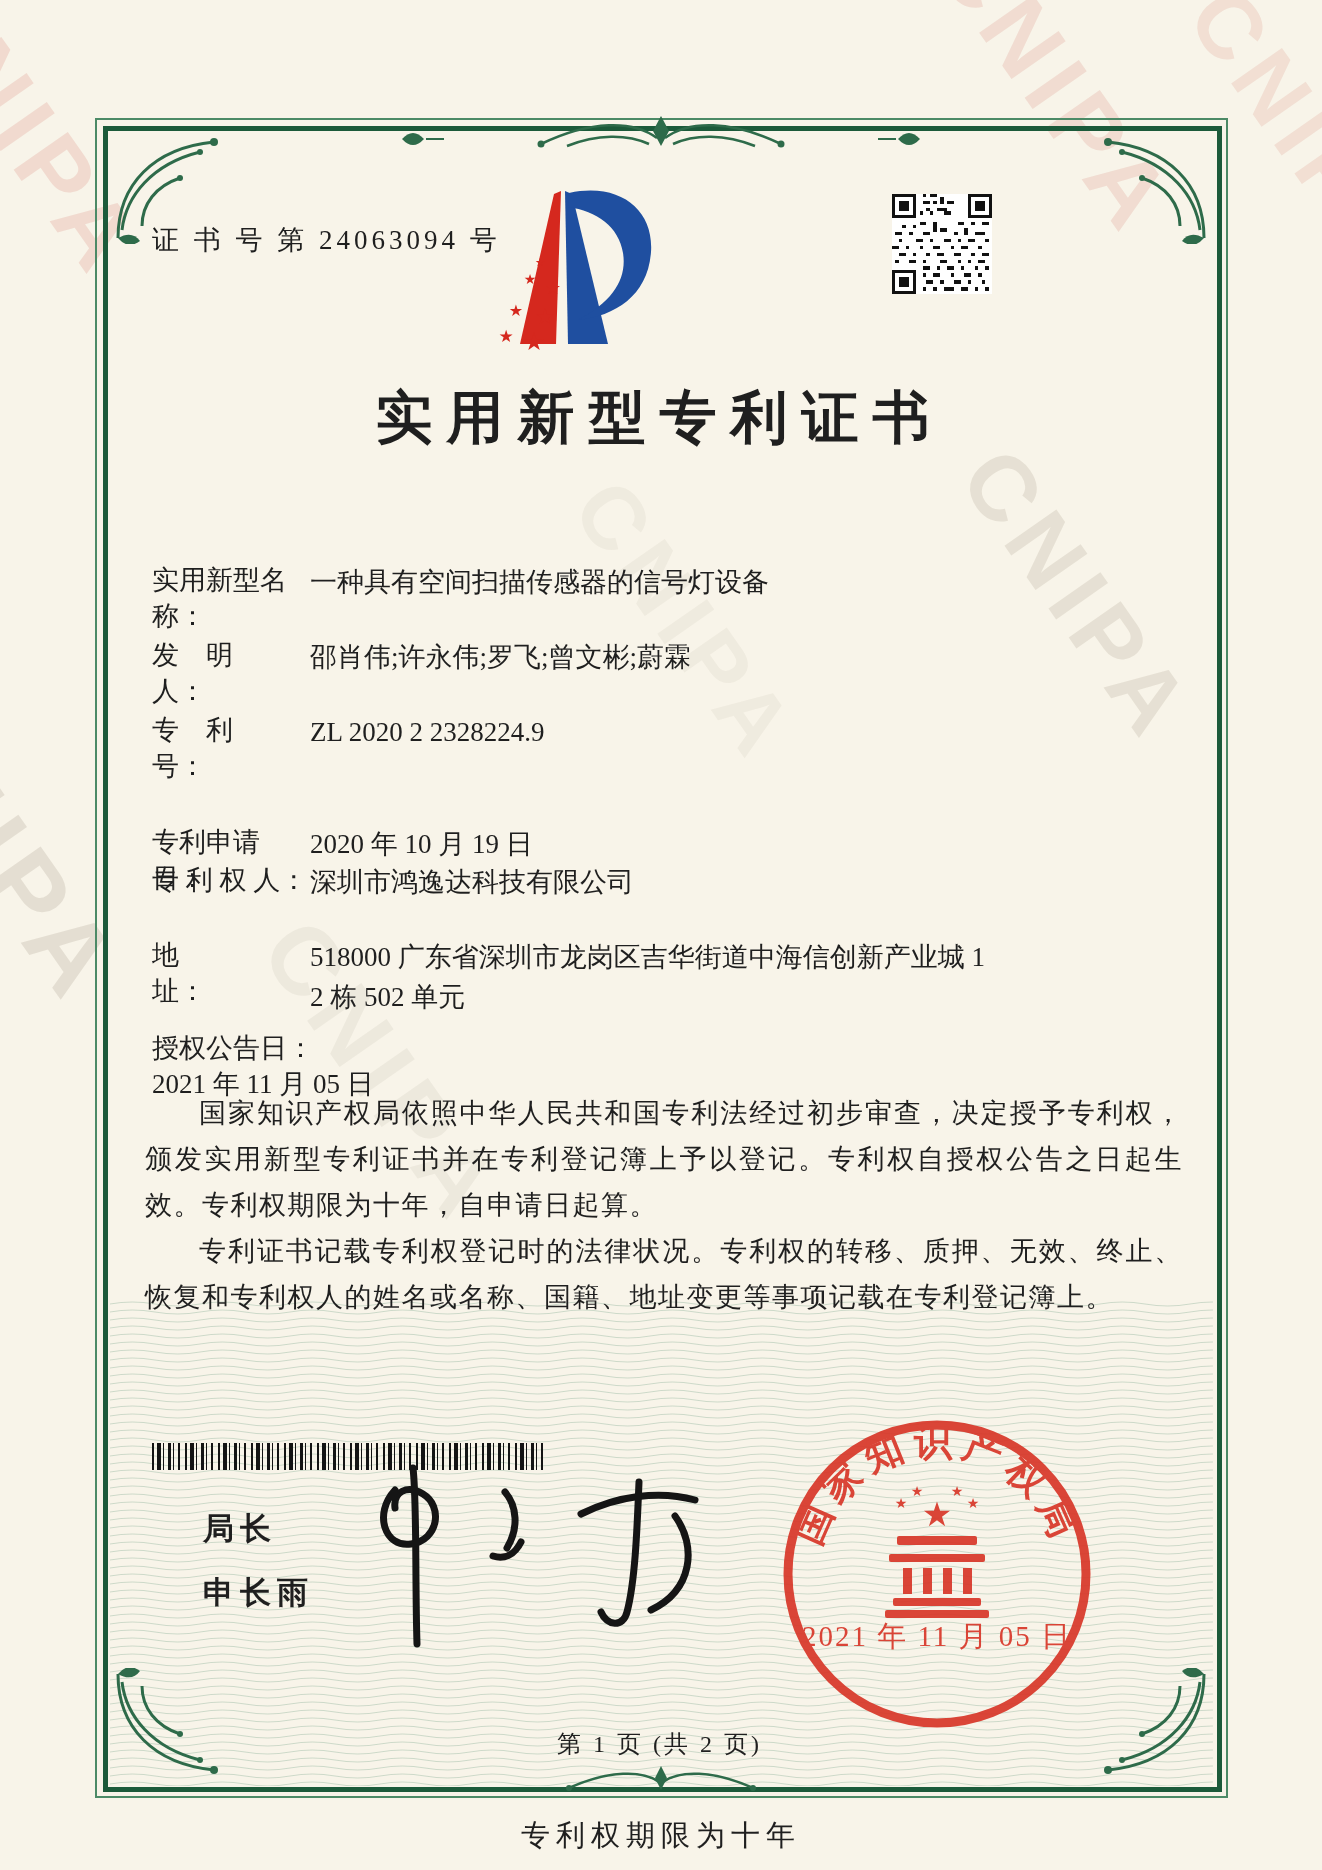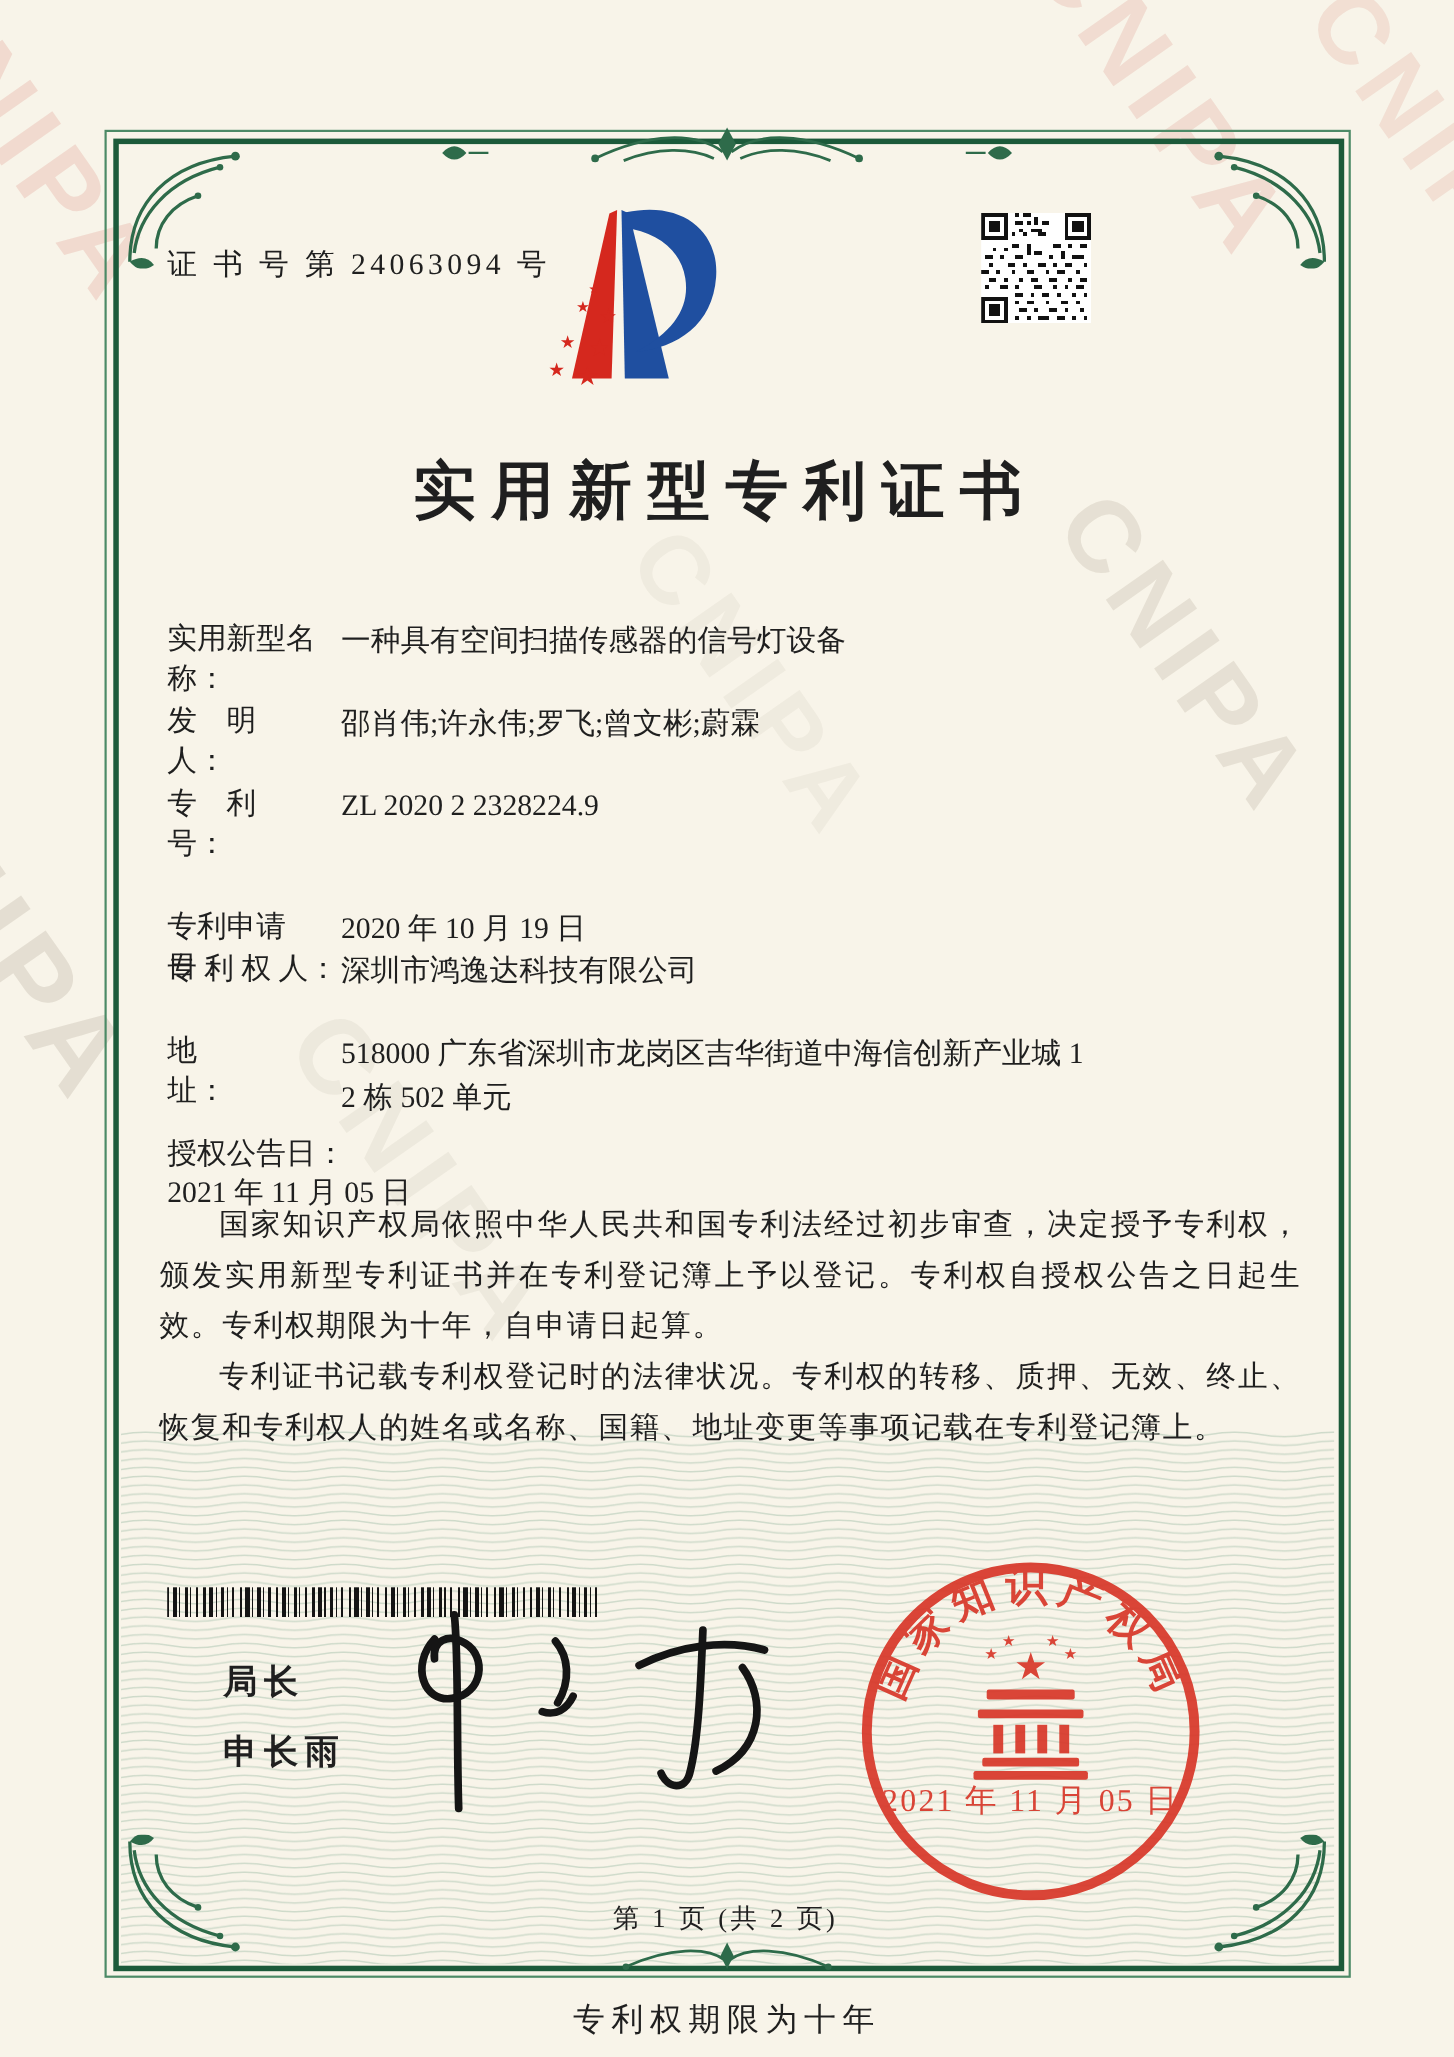--- a/index.html
+++ b/index.html
@@ -30,21 +30,21 @@
   .ornament-bottom{position:absolute;left:561px;top:1762px;width:200px;height:36px;}
   .sprig{position:absolute;width:46px;height:22px;}
   .sprig.s1{left:400px;top:128px;}
   .sprig.s2{left:876px;top:128px;}
   
   .waves{position:absolute;left:110px;top:1300px;width:1103px;height:486px;opacity:.85;}
   
   .cert-no{position:absolute;left:152px;top:222px;font-size:27px;letter-spacing:4px;}
   .logo{position:absolute;left:468px;top:182px;width:200px;height:172px;}
   .qr{position:absolute;left:892px;top:192px;width:100px;height:104px;}
-  .title{position:absolute;left:95px;top:408px;width:1129px;text-align:center;
+  .title{position:absolute;left:95px;top:380px;width:1129px;text-align:center;
          font-size:57px;font-weight:bold;letter-spacing:14px;}
   
   .row{position:absolute;left:152px;font-size:27px;display:flex;}
   .row .lbl{width:158px;flex:0 0 auto;}
   .row .val{white-space:pre-line;max-width:860px;line-height:40px;}
   .r0{top:562px;} .r1{top:637px;} .r2{top:712px;} .r3{top:824px;justify-content:flex-end;} .r4{top:862px;} .r5{top:937px;}
   .grant{position:absolute;top:1030px;left:152px;width:1000px;font-size:27px;display:flex;}
   .grant .pair1{width:538px;display:flex;flex-direction:column;} .grant .pair2{display:flex;}
   
   .paras{position:absolute;left:145px;top:1090px;width:1038px;font-size:27px;

